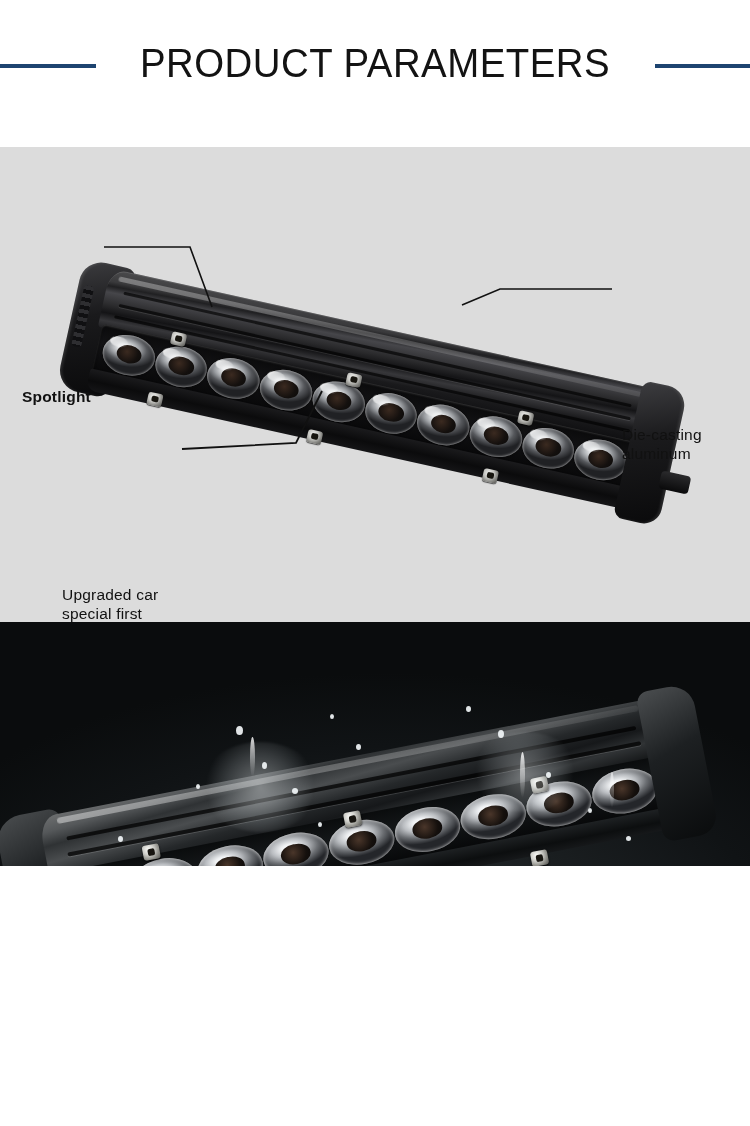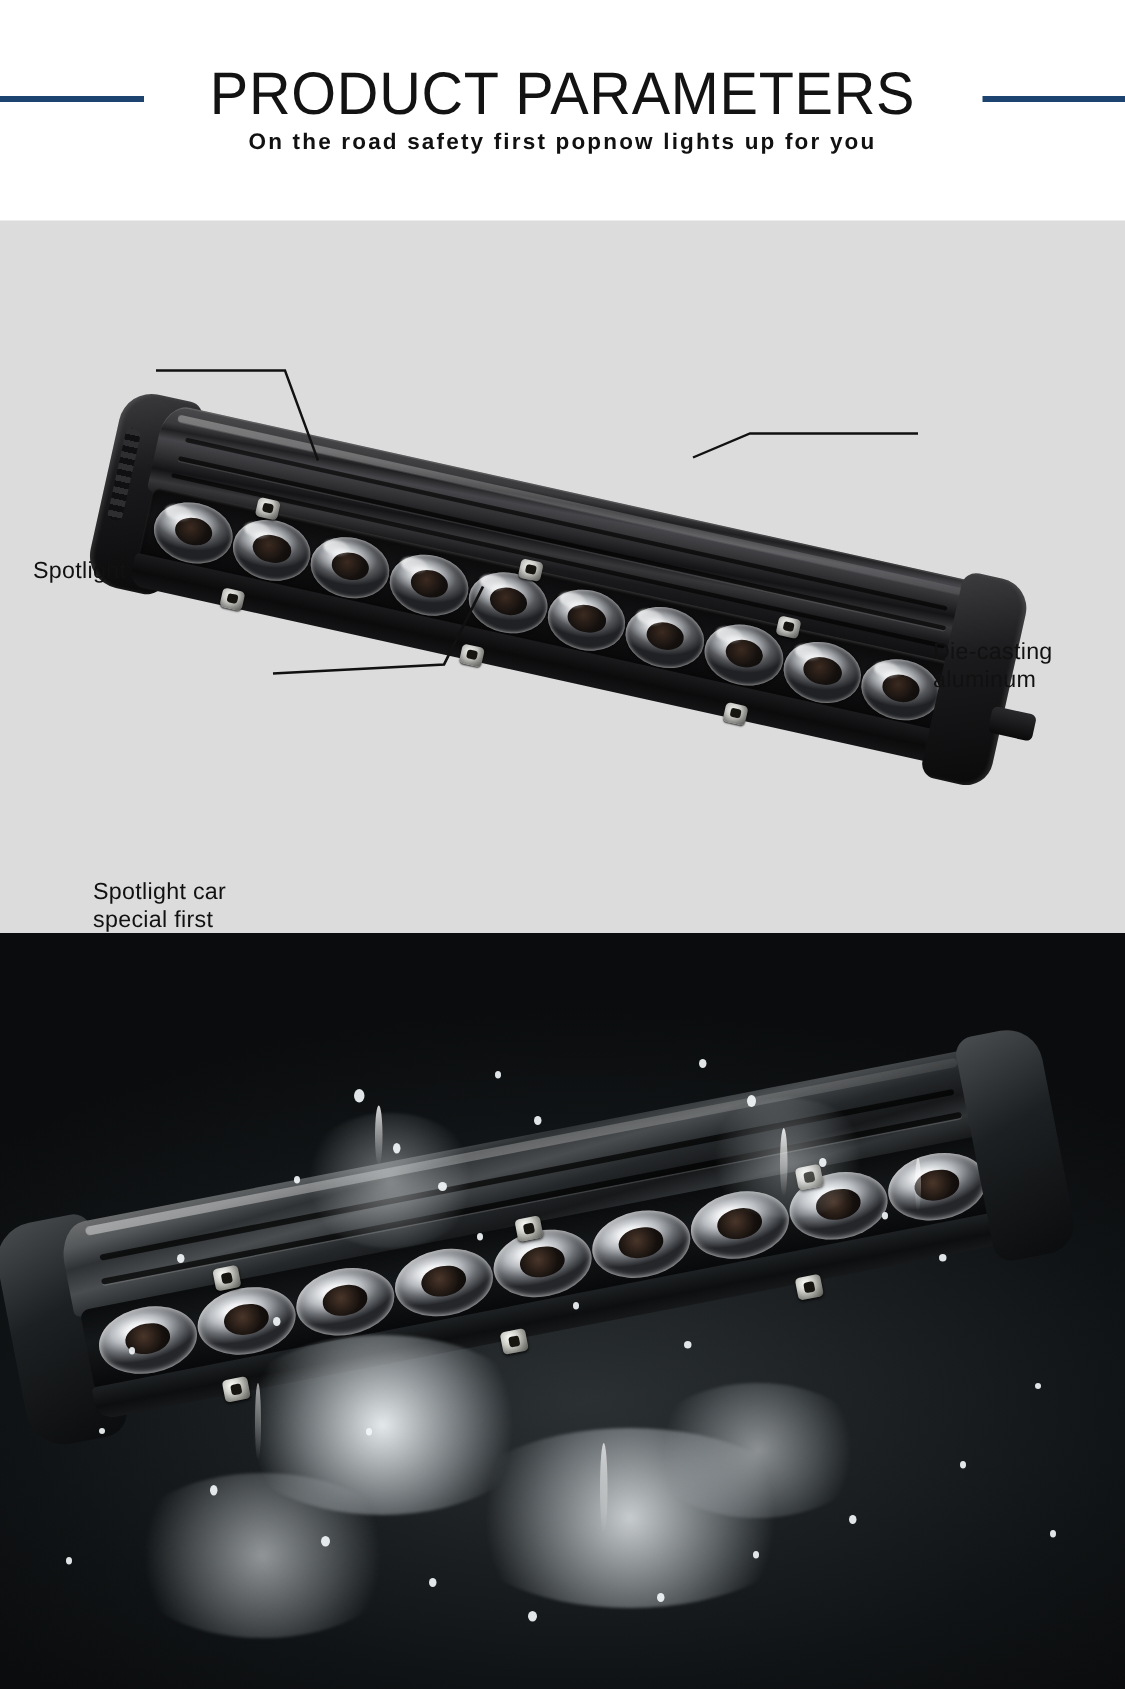--- a/index.html
+++ b/index.html
@@ -1,21 +1,21 @@
 <!DOCTYPE html>
 <html><head>
 <meta charset="utf-8">
 <style>
   html,body{margin:0;padding:0;}
   body{
     width:750px;height:1126px;background:#ffffff;overflow:hidden;
     font-family:"Liberation Sans","DejaVu Sans",sans-serif;
     -webkit-font-smoothing:antialiased;
   }
-  .page{position:relative;width:750px;height:1126px;overflow:hidden;}
+  .page{position:relative;width:750px;height:866px;overflow:hidden;}
 
   
   .header{position:absolute;left:0;top:0;width:750px;height:147px;background:#ffffff;}
   .rule{position:absolute;height:4px;background:#1d4470;top:64px;}
   .rule-left{left:0;width:96px;}
   .rule-right{left:655px;width:95px;}
   .title{
     position:absolute;left:0;top:41px;width:750px;text-align:center;
     font-size:40px;line-height:44px;color:#131313;font-weight:400;
     letter-spacing:0.5px;font-family:"Liberation Sans","DejaVu Sans",sans-serif;
@@ -106,21 +106,21 @@
     box-shadow:0 1px 1px rgba(0,0,0,.65);
   }
   .bolt:after{
     content:"";position:absolute;left:4px;top:3px;width:7px;height:6px;border-radius:2px;
     background:#17150f;
   }
 
   
   .callouts{position:absolute;left:0;top:0;width:750px;height:475px;pointer-events:none;}
   .cl-text{position:absolute;color:#111;font-size:15.5px;line-height:19px;letter-spacing:.2px;}
-  .cl-spotlight{left:22px;top:224px;}
+  .cl-spotlight{left:22px;top:240px;font-weight:bold;}
   .cl-die{left:622px;top:278px;}
   .cl-beads{left:62px;top:438px;}
 
   
   .sec-dark{position:absolute;left:0;top:622px;width:750px;height:504px;background:#15191b;overflow:hidden;}
   .dark-bg{
     position:absolute;inset:0;
     background:
       radial-gradient(ellipse 70% 52% at 52% 62%,#2b3033 0%,#1a1e20 42%,#101315 72%,#0a0c0d 100%);
   }
@@ -190,21 +190,20 @@
 </style>
 </head>
 <body>
 
 <div class="page">
 
   <div class="header">
     <div class="rule rule-left"></div>
     <div class="rule rule-right"></div>
     <div class="title">PRODUCT PARAMETERS</div>
-    <div class="subtitle">On the road safety first popnow lights up for you</div>
   </div>
 
   <div class="sec-grey">
 
     <div class="bar-wrap">
       <div class="bar">
         <div class="cap cap-left"></div>
         <div class="bar-hood">
           <div class="hood-groove hood-g1"></div>
           <div class="hood-groove hood-g2"></div>
@@ -249,21 +248,21 @@
     <div class="cl-text cl-spotlight">
       <span>Spotlight</span>
     </div>
 
     <div class="cl-text cl-die">
       <div>Die-casting</div>
       <div>aluminum</div>
     </div>
 
     <div class="cl-text cl-beads">
-      <div>Spotlight car</div>
+      <div>Upgraded car</div>
       <div>special first</div>
 
     </div>
   </div>
 
   <div class="sec-dark">
     <div class="dark-bg"></div>
 
     <div class="wbar-wrap">
       <div class="wbar">

